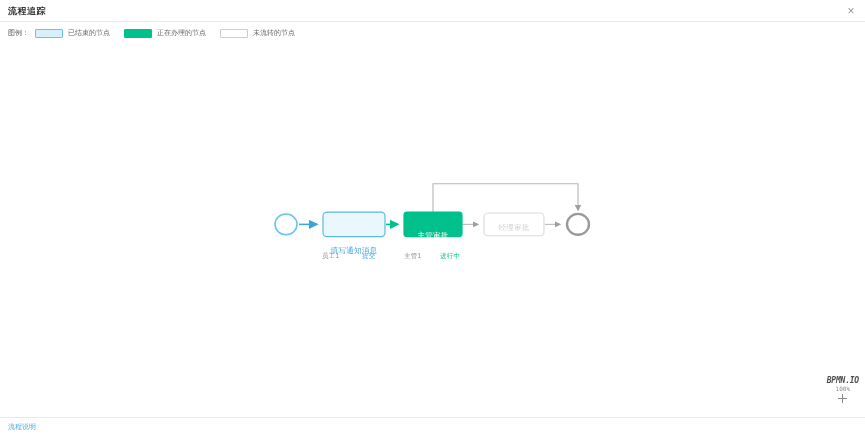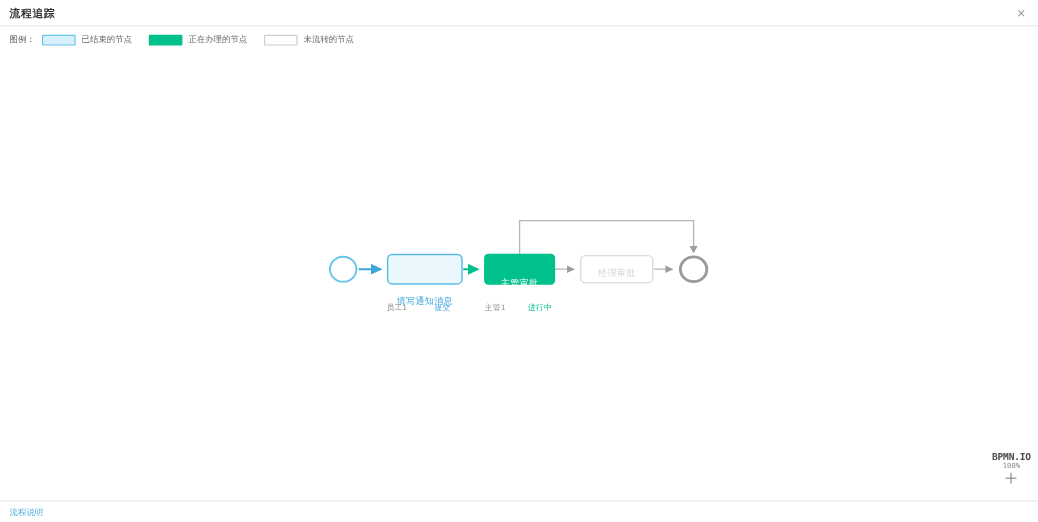--- a/index.html
+++ b/index.html
@@ -126,20 +126,21 @@
     pointer-events:none;
     user-select:none;
   }
   .wm-logo {
     font-family:"DejaVu Sans Mono", monospace;
     font-size:8px;
     font-weight:bold;
     color:#4d4d4d;
     letter-spacing:-0.2px;
     line-height:9px;
+    font-style:italic;
   }
   .wm-zoom {
     font-family:"DejaVu Sans Mono", monospace;
     font-size:6px;
     color:#8a8a8a;
     line-height:8px;
   }
   .wm-cross {
     margin:1px auto 0;
     width:9px; height:9px;

